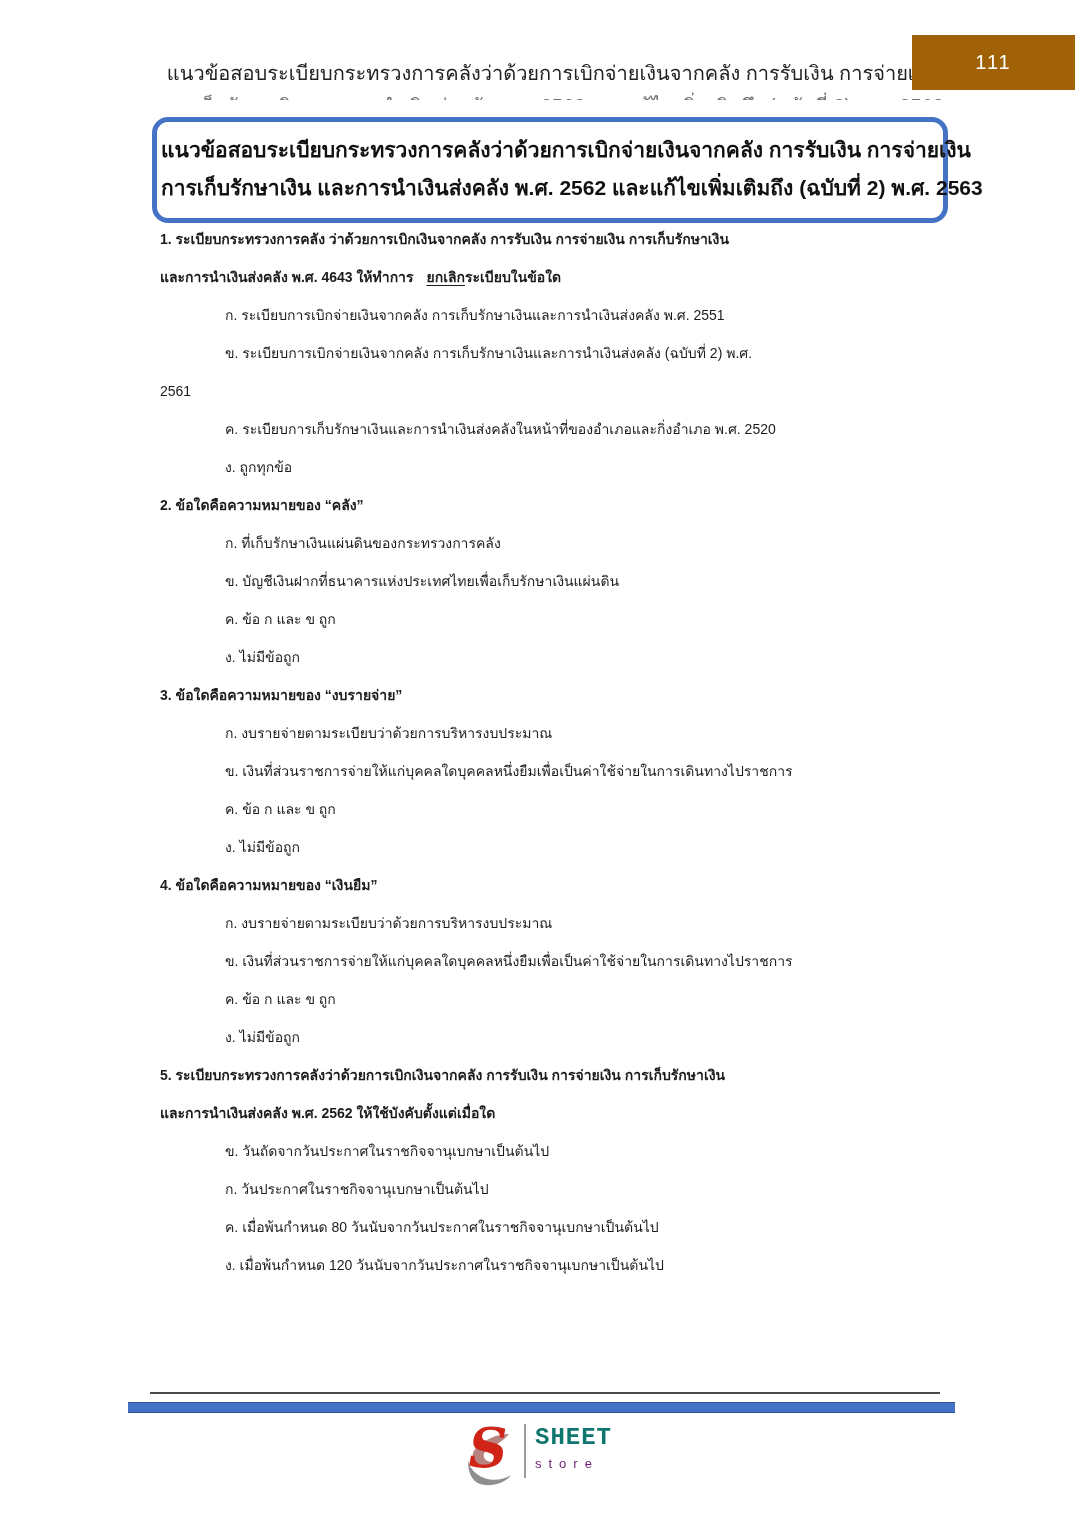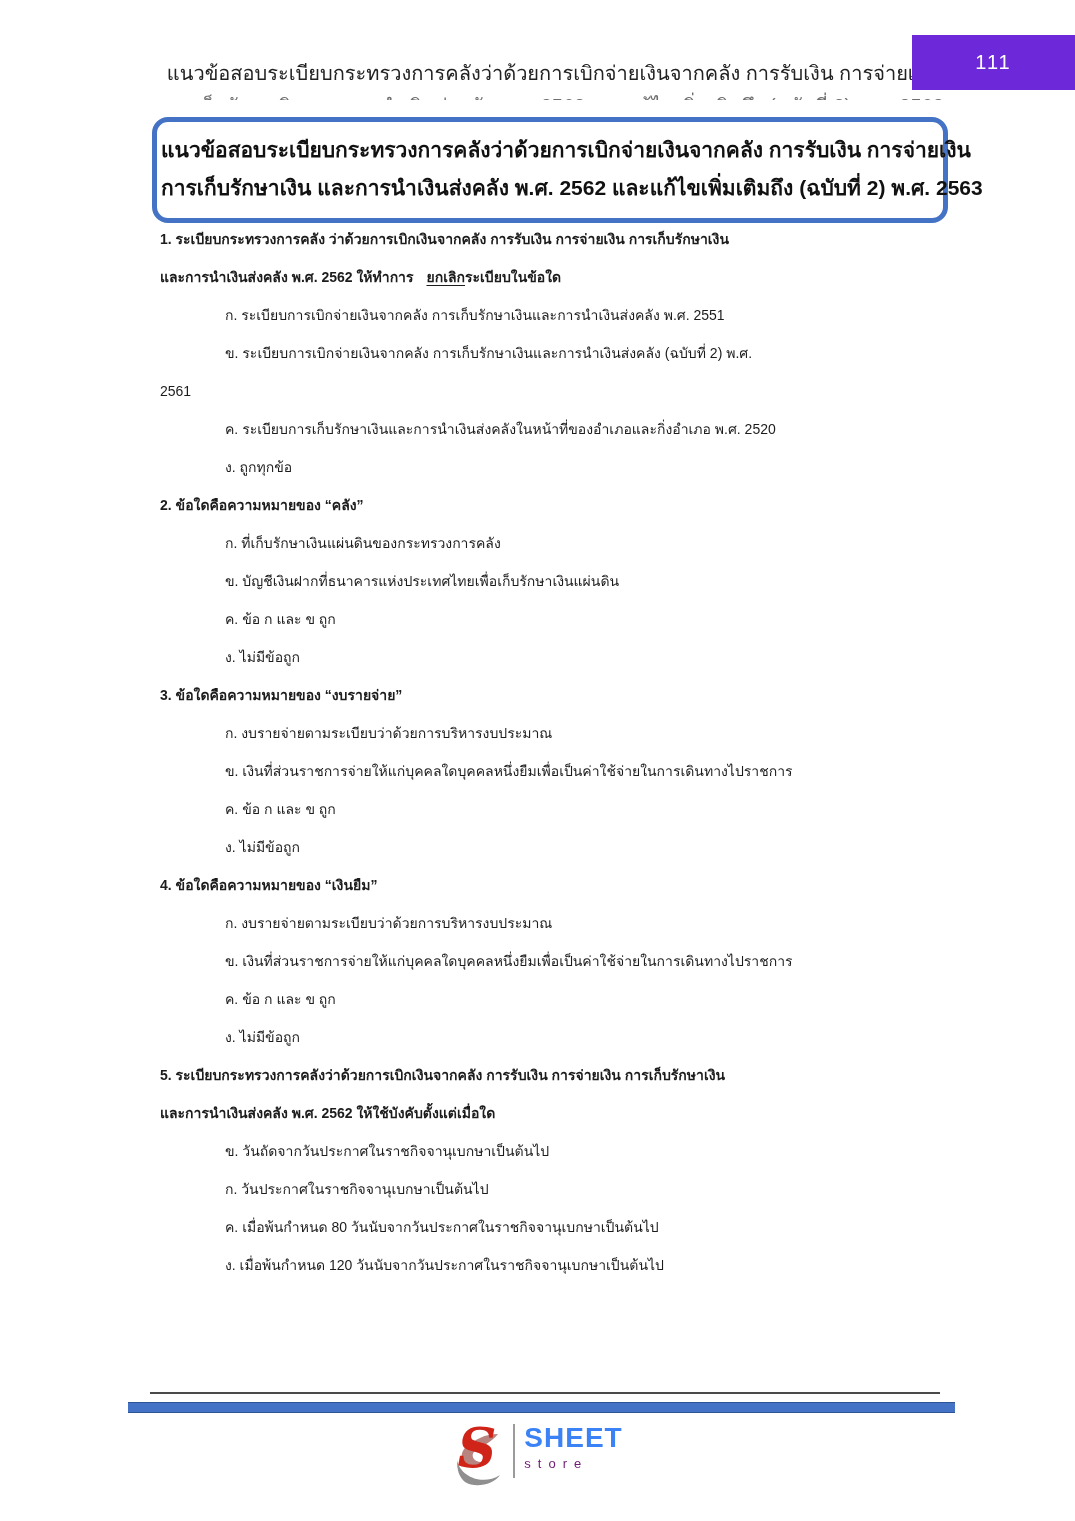--- a/index.html
+++ b/index.html
@@ -6,21 +6,21 @@
   .page {
     position:relative; width:1075px; height:1521px; background:#ffffff;
     font-family:"Liberation Sans", sans-serif; color:#1c1c1c; overflow:hidden;
   }
   .running-head {
     position:absolute; top:57px; left:30px; width:1045px;
     text-align:center; font-size:20px; color:#222; white-space:nowrap;
   }
   .page-num-badge {
     position:absolute; top:35px; right:0; width:163px; height:55px;
-    background:#6d28d9; color:#ffffff; display:flex; align-items:center;
+    background:#a16207; color:#ffffff; display:flex; align-items:center;
     justify-content:center; font-size:20px; letter-spacing:2px;
   }
   .running-head-clipped {
     position:absolute; top:91px; left:30px; width:1045px; height:9px;
     overflow:hidden; text-align:center; font-size:20px; line-height:30px;
     color:#4a4a4a; opacity:.8; white-space:nowrap;
   }
   .title-box {
     position:absolute; top:117px; left:152px; width:796px; box-sizing:border-box;
     border:5px solid #4472C4; border-radius:16px; background:#ffffff;
@@ -45,21 +45,21 @@
     box-sizing:border-box;
   }
   .brand {
     position:absolute; top:1420px; left:0; width:1075px;
     display:flex; justify-content:center; align-items:flex-start; gap:9px;
   }
   .logo-mark { width:52px; height:66px; }
   .brand-divider { width:2px; height:54px; background:#9b9b9b; margin-top:4px; }
   .brand-text { display:flex; flex-direction:column; }
   .brand-name {
-    font-size:28px; font-weight:bold; color:#3b82f6; line-height:36px; letter-spacing:1px;
+    font-size:24px; font-weight:bold; color:#0f766e; line-height:36px; letter-spacing:1px;font-family:Liberation Mono, monospace;
   }
   .brand-sub { font-size:13px; color:#701a75; letter-spacing:7px; line-height:16px; }
 </style>
 </head>
 <body>
 
 <div class="page">
 
   <div class="running-head">แนวข้อสอบระเบียบกระทรวงการคลังว่าด้วยการเบิกจ่ายเงินจากคลัง การรับเงิน การจ่ายเงิน</div>
 
@@ -70,21 +70,21 @@
   <div class="running-head-clipped">การเก็บรักษาเงิน และการนำเงินส่งคลัง พ.ศ. 2562 และแก้ไขเพิ่มเติมถึง (ฉบับที่ 2) พ.ศ. 2563</div>
 
   <div class="title-box">
     <div>แนวข้อสอบระเบียบกระทรวงการคลังว่าด้วยการเบิกจ่ายเงินจากคลัง การรับเงิน การจ่ายเงิน</div>
     <div>การเก็บรักษาเงิน และการนำเงินส่งคลัง พ.ศ. 2562 และแก้ไขเพิ่มเติมถึง (ฉบับที่ 2) พ.ศ. 2563</div>
   </div>
 
   <div class="content">
 
     <div class="qtitle">1. ระเบียบกระทรวงการคลัง ว่าด้วยการเบิกเงินจากคลัง การรับเงิน การจ่ายเงิน การเก็บรักษาเงิน</div>
-    <div class="qtitle"><span>และการนำเงินส่งคลัง พ.ศ. 2562 ให้ทำการ</span><span class="uline">ยกเลิก</span><span>ระเบียบในข้อใด</span></div>
+    <div class="qtitle"><span>และการนำเงินส่งคลัง พ.ศ. 4643 ให้ทำการ</span><span class="uline">ยกเลิก</span><span>ระเบียบในข้อใด</span></div>
     <div class="choice">ก. ระเบียบการเบิกจ่ายเงินจากคลัง การเก็บรักษาเงินและการนำเงินส่งคลัง พ.ศ. 2551</div>
     <div class="choice">ข. ระเบียบการเบิกจ่ายเงินจากคลัง การเก็บรักษาเงินและการนำเงินส่งคลัง (ฉบับที่ 2) พ.ศ.</div>
     <div class="wrap-line">2561</div>
     <div class="choice">ค. ระเบียบการเก็บรักษาเงินและการนำเงินส่งคลังในหน้าที่ของอำเภอและกิ่งอำเภอ พ.ศ. 2520</div>
     <div class="choice">ง. ถูกทุกข้อ</div>
 
     <div class="qtitle">2. ข้อใดคือความหมายของ “คลัง”</div>
     <div class="choice">ก. ที่เก็บรักษาเงินแผ่นดินของกระทรวงการคลัง</div>
     <div class="choice">ข. บัญชีเงินฝากที่ธนาคารแห่งประเทศไทยเพื่อเก็บรักษาเงินแผ่นดิน</div>
     <div class="choice">ค. ข้อ ก และ ข ถูก</div>

